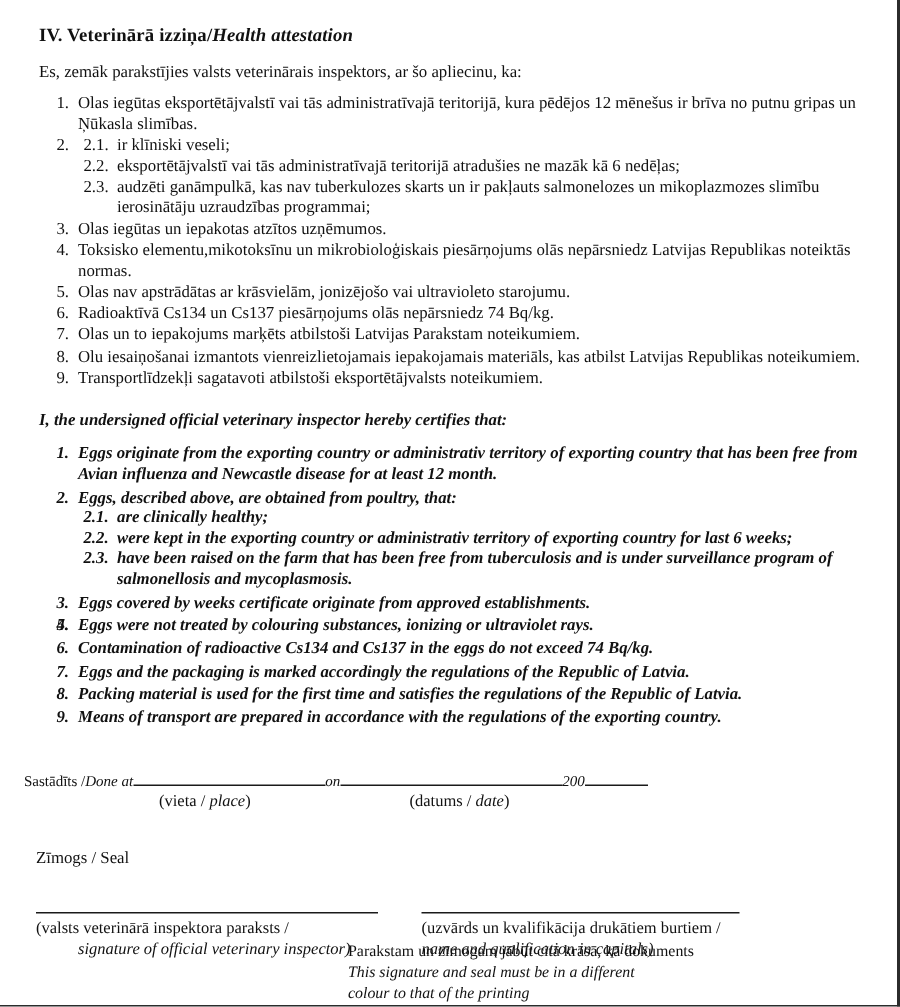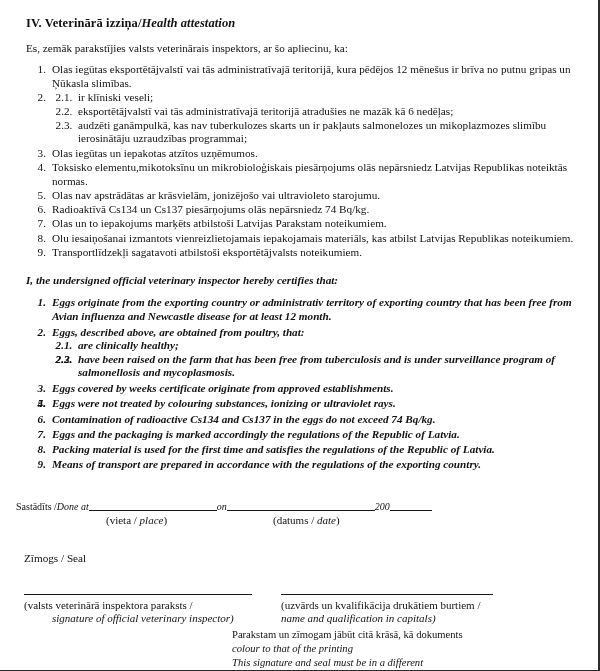--- a/index.html
+++ b/index.html
@@ -229,21 +229,21 @@
     <p class="lead-en">I, the undersigned official veterinary inspector hereby certifies that:</p>
 
     <ol class="clauses en">
       <li>
         <span class="num">1.</span><span>Eggs originate from the exporting country or administrativ territory of exporting country that has been free from Avian influenza and Newcastle disease for at least 12 month.</span>
       </li>
       <li>
         <span class="num">2.</span><span>Eggs, described above, are obtained from poultry, that:</span>
         <ul class="subitems">
           <li><span class="snum">2.1.</span><span>are clinically healthy;</span></li>
-          <li><span class="snum">2.2.</span></li>
+          <li><span class="snum">2.2.</span><span>were kept in the exporting country or administrativ territory of exporting country for last 6 weeks;</span></li>
           <li><span class="snum">2.3.</span><span>have been raised on the farm that has been free from tuberculosis and is under surveillance program of salmonellosis and mycoplasmosis.</span></li>
         </ul>
       </li>
       <li><span class="num">3.</span><span>Eggs covered by weeks certificate originate from approved establishments.</span></li>
       <li><span class="num">4.</span></li>
       <li><span class="num">5.</span><span> Eggs were not treated by colouring substances, ionizing or ultraviolet rays.</span></li>
       <li><span class="num">6.</span><span>Contamination of radioactive Cs134 and Cs137 in the eggs do not exceed 74 Bq/kg.</span></li>
       <li><span class="num">7.</span><span>Eggs and the packaging is marked accordingly the regulations of the Republic of Latvia.</span></li>
       <li><span class="num">8.</span><span>Packing material is used for the first time and satisfies the regulations of the Republic of Latvia.</span></li>
       <li><span class="num">9.</span><span>Means of transport are prepared in accordance with the regulations of the exporting country.</span></li>
@@ -271,16 +271,16 @@
           <span>(uzvārds un kvalifikācija drukātiem burtiem /</span>
           <span class="it">name and qualification in capitals)</span>
         </div>
       </div>
     </div>
 
   </div>
 
   <div class="footnote">
     <div class="lv">Parakstam un zīmogam jābūt citā krāsā, kā dokuments</div>
+    <div class="en">This signature and seal must be in a different</div>
     <div class="en">colour to that of the printing</div>
-    <div class="en">This signature and seal must be in a different</div>
   </div>
 </div>
 
 </body></html>

